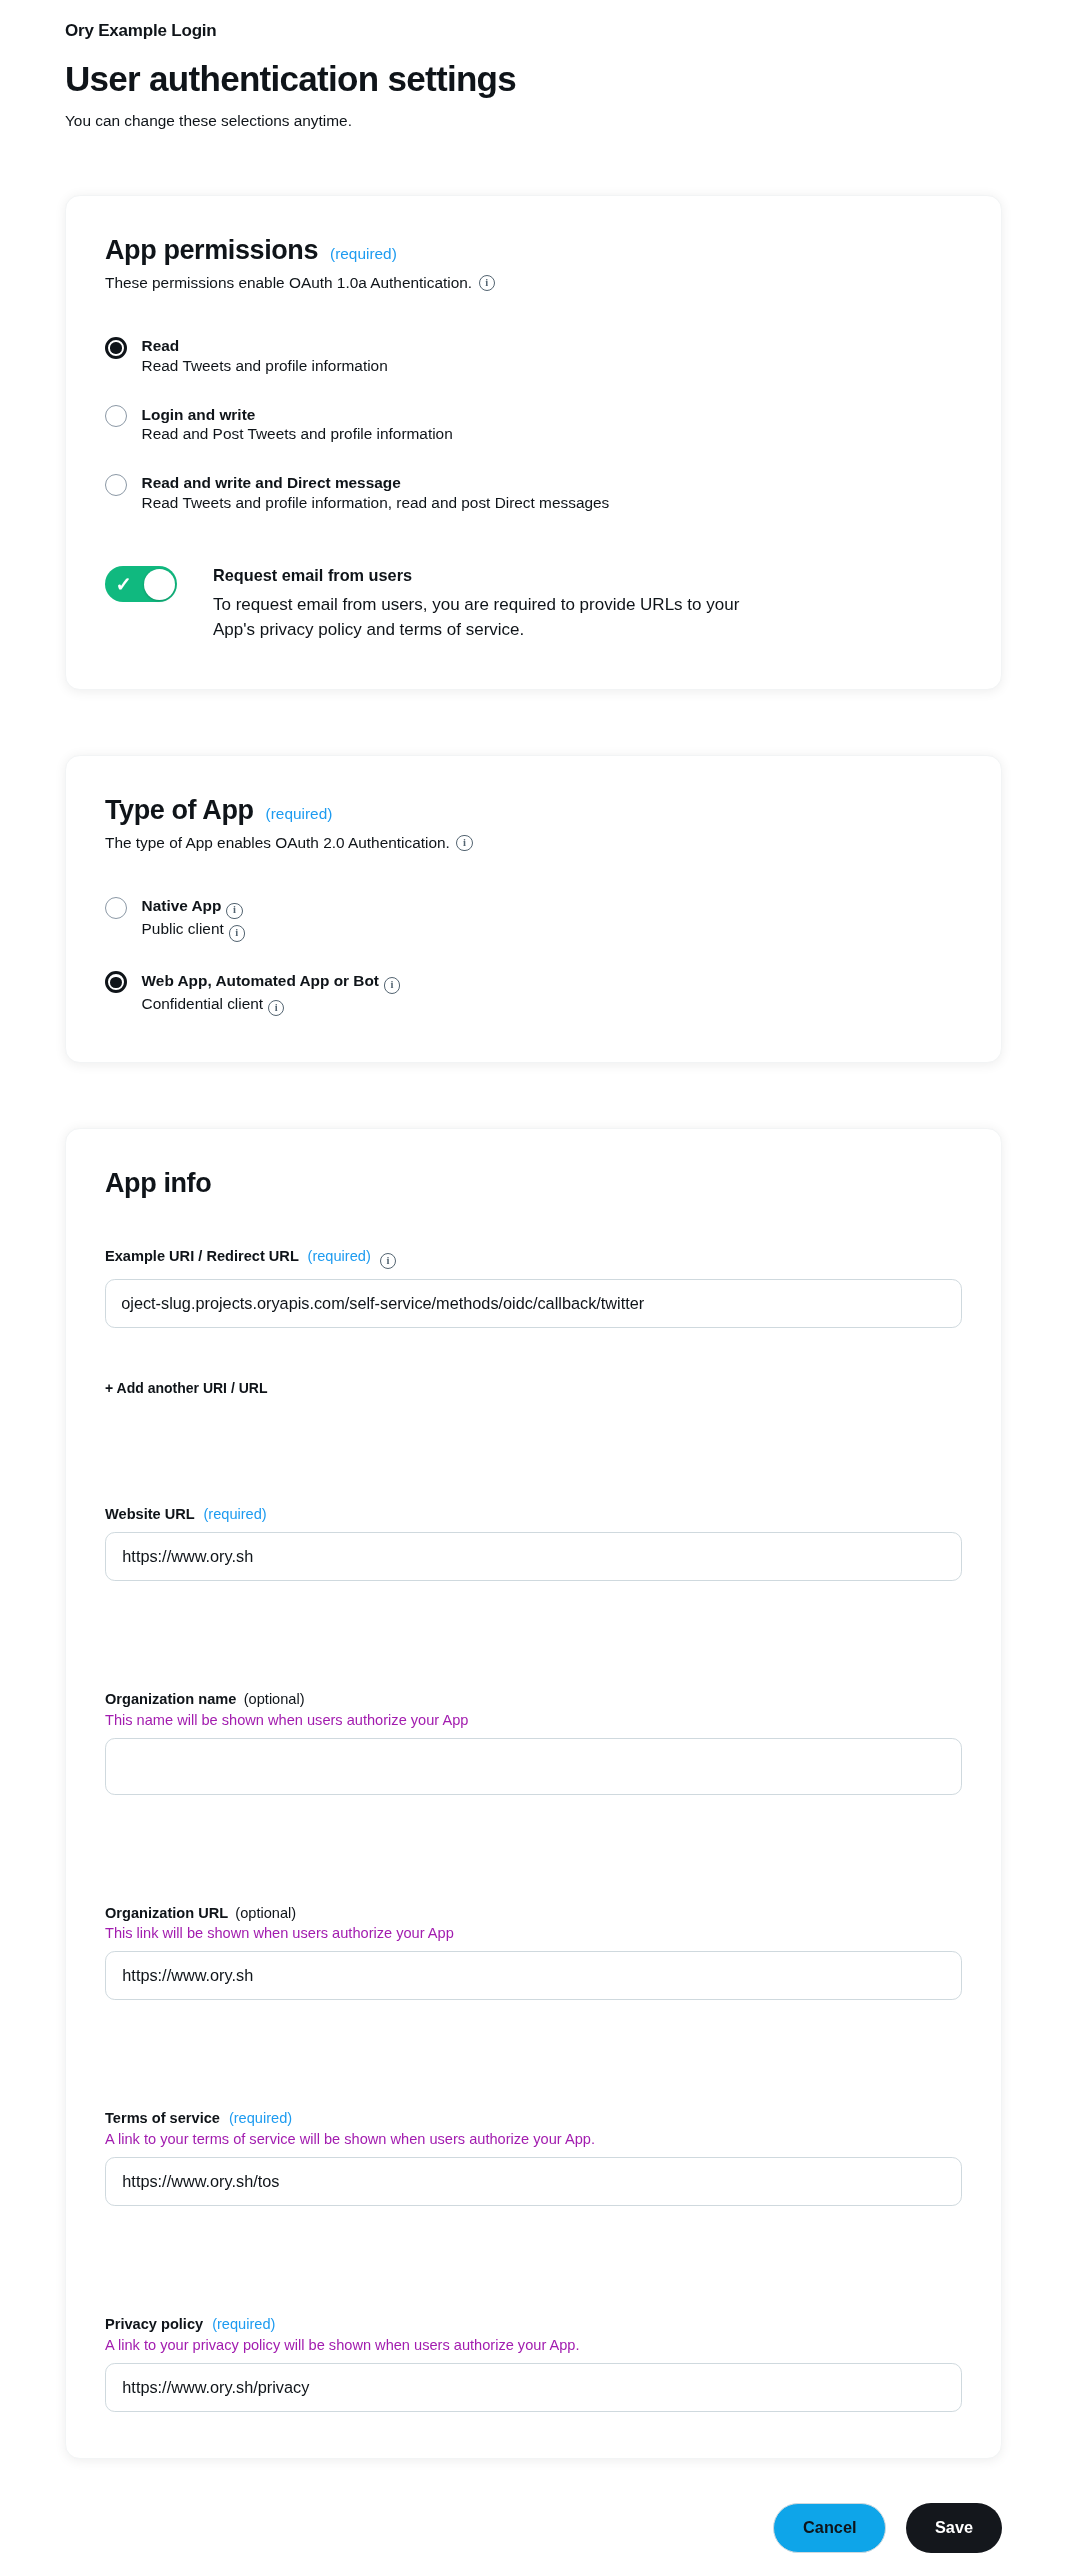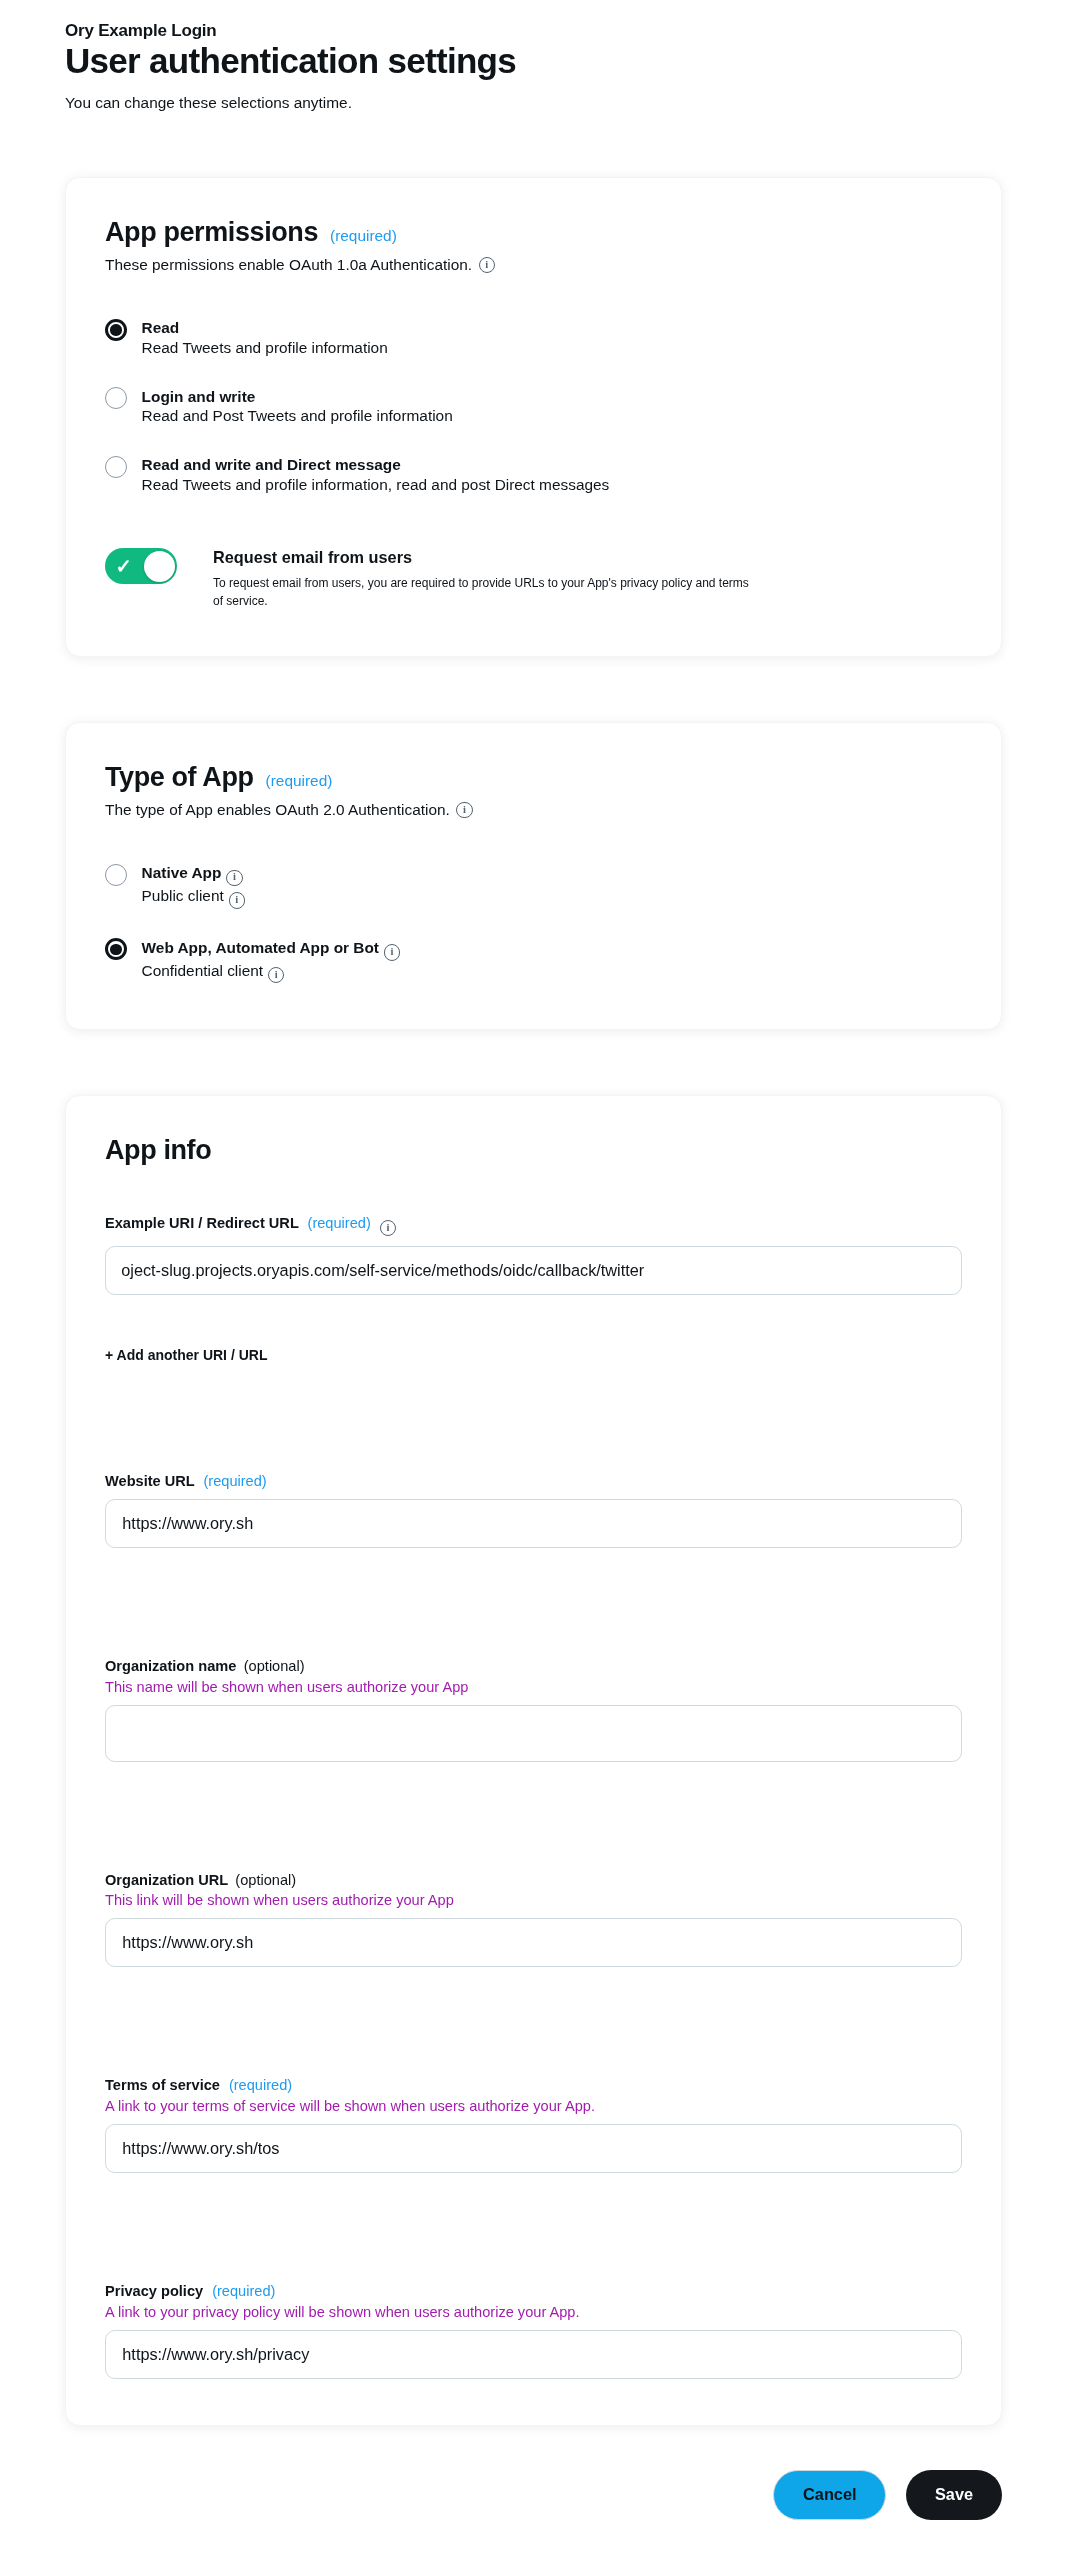--- a/index.html
+++ b/index.html
@@ -15,21 +15,21 @@
     width: 937px;
     margin-left: 65px;
     padding-top: 21px;
   }
   .app-name {
     font-size: 17px;
     font-weight: 700;
     letter-spacing: -0.2px;
   }
   h1.page-title {
-    margin-top: 0;
+    margin-top: 18px;
     font-size: 35px;
     font-weight: 700;
     letter-spacing: -0.7px;
   }
   .page-subtitle {
     margin-top: 13px;
     font-size: 15.4px;
   }
   .card {
     background: #ffffff;
@@ -143,21 +143,21 @@
     background: #ffffff;
     box-shadow: 0 0.8px 2.4px rgba(0,0,0,0.25);
   }
   .toggle-text { max-width: 537px; }
   .toggle-label {
     font-size: 16.3px;
     font-weight: 700;
   }
   .toggle-desc {
     margin-top: 6.5px;
-    font-size: 12px;
+    font-size: 17px;
     line-height: 1.5;
   }
 
   
   .field-group { margin-top: 110px; }
   .field-group.first { margin-top: 49px; }
   .field-label {
     font-size: 14.6px;
     font-weight: 700;
   }

